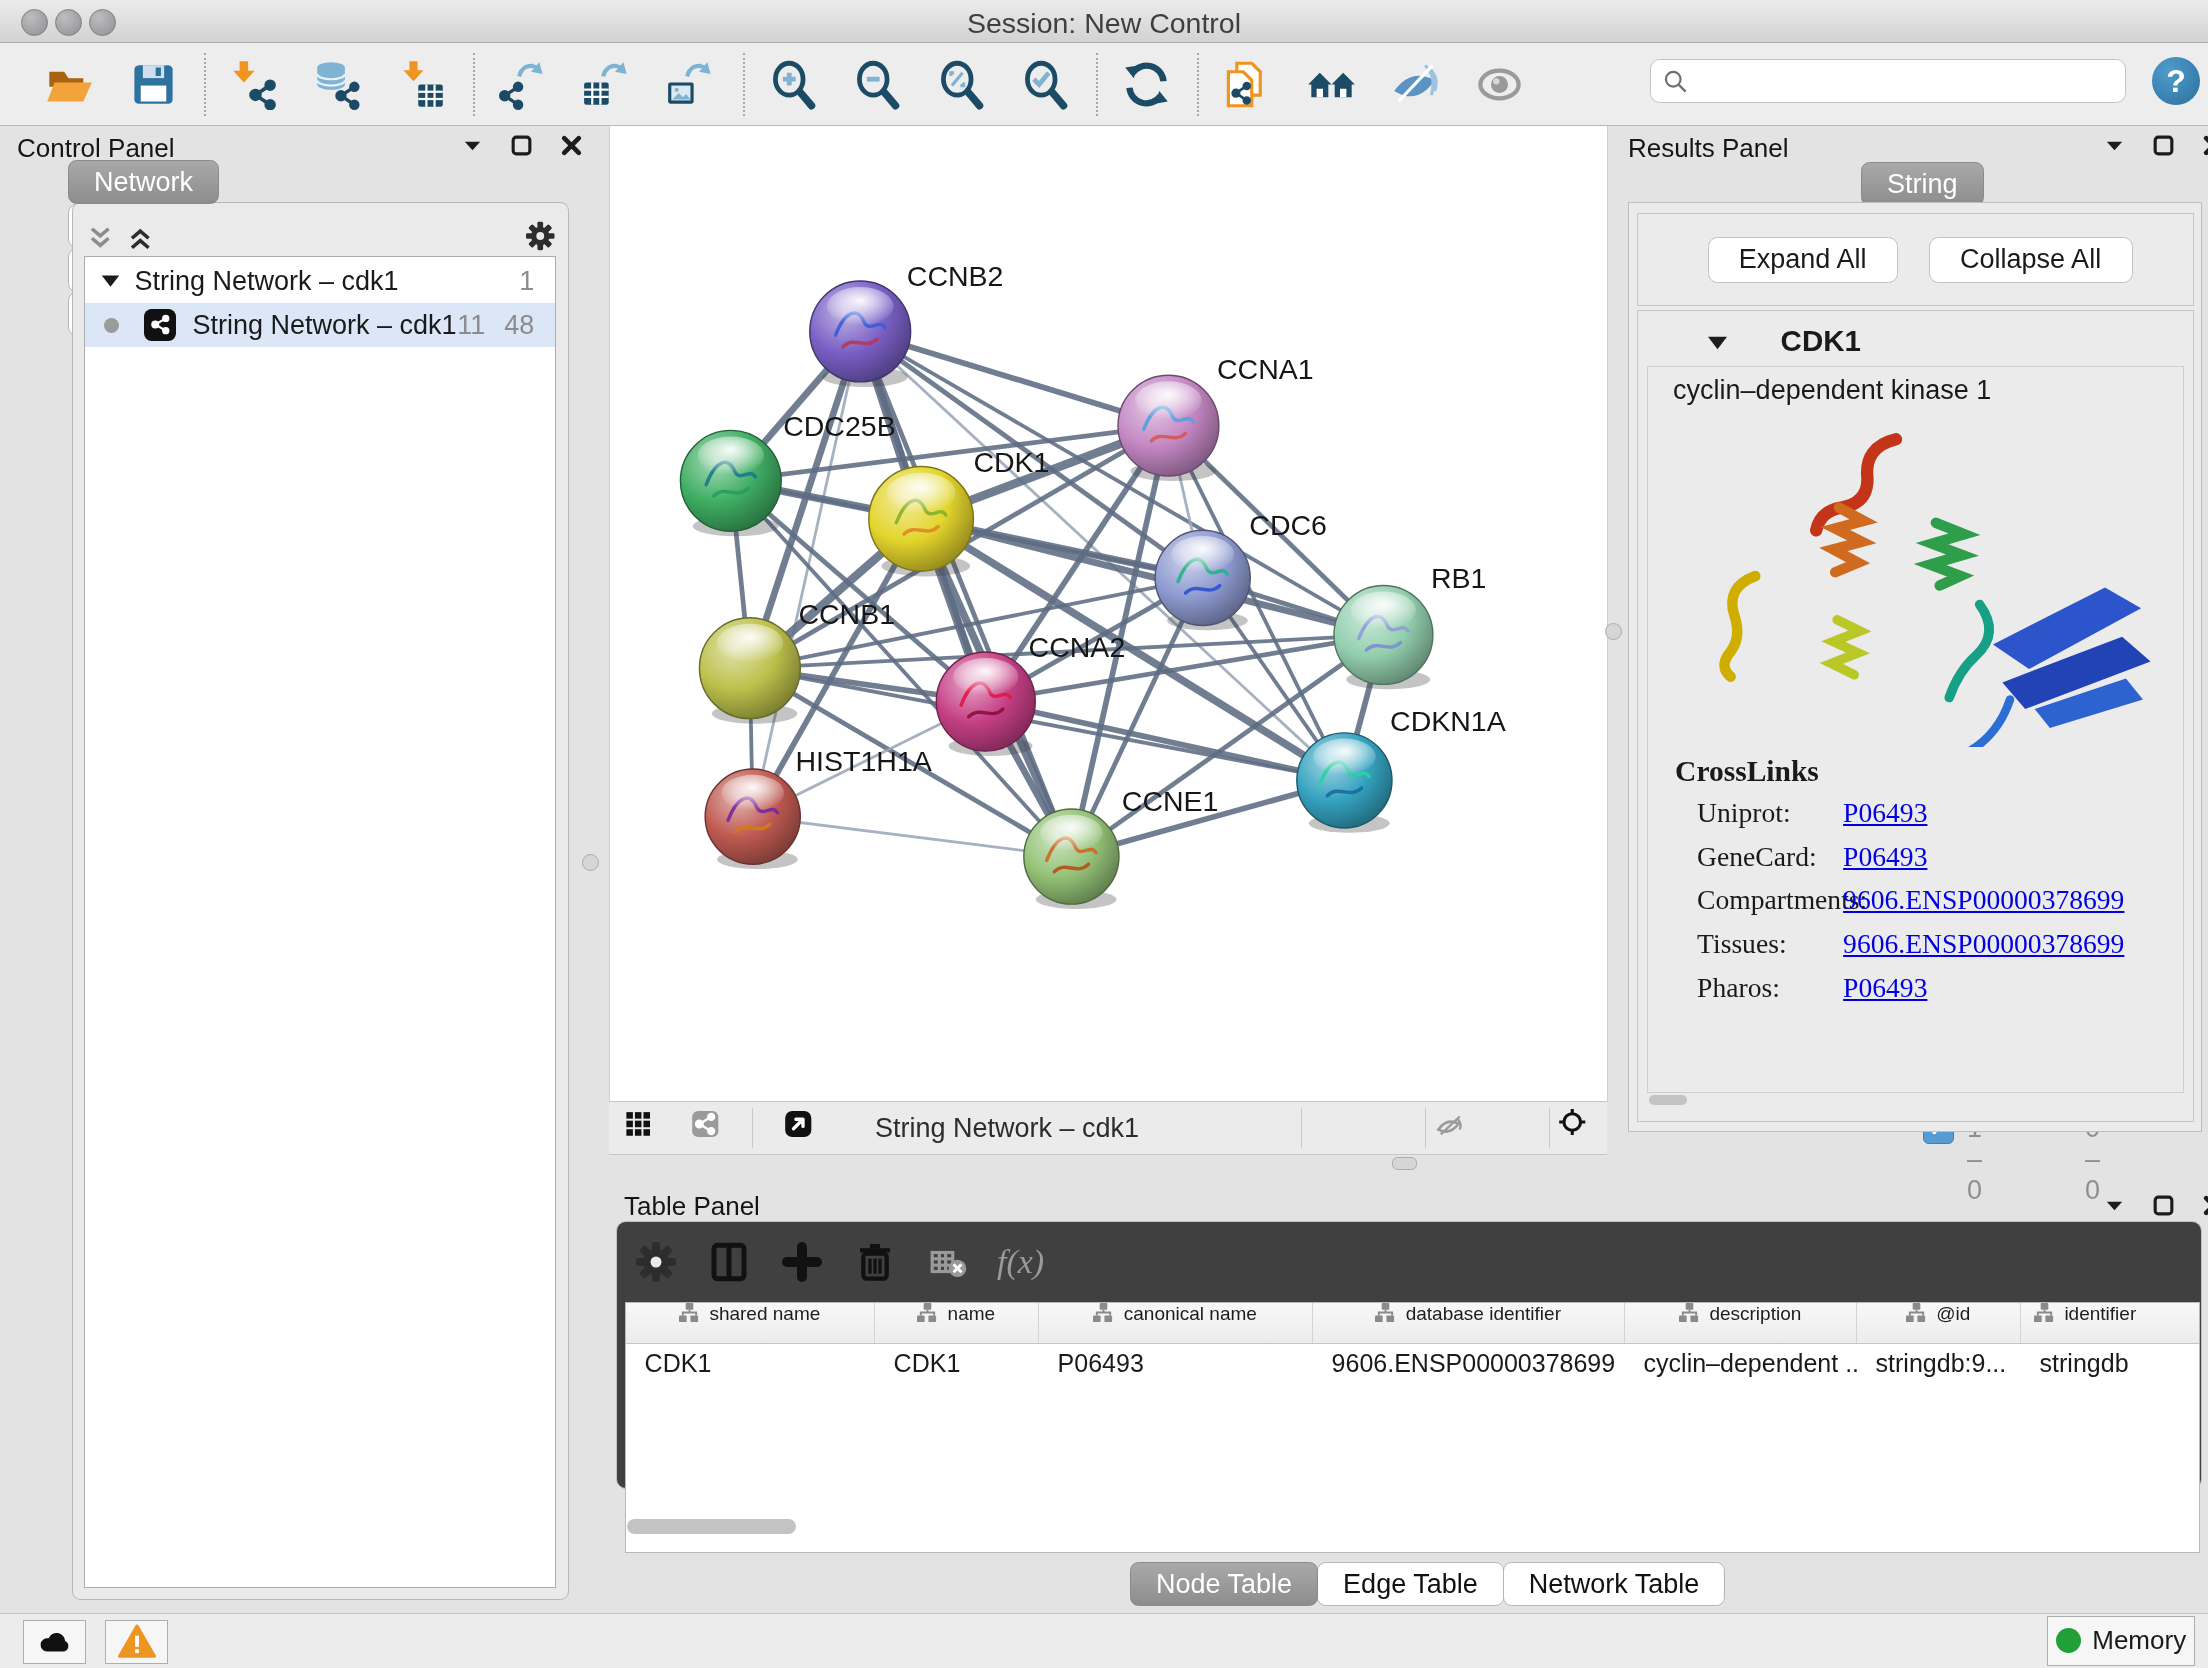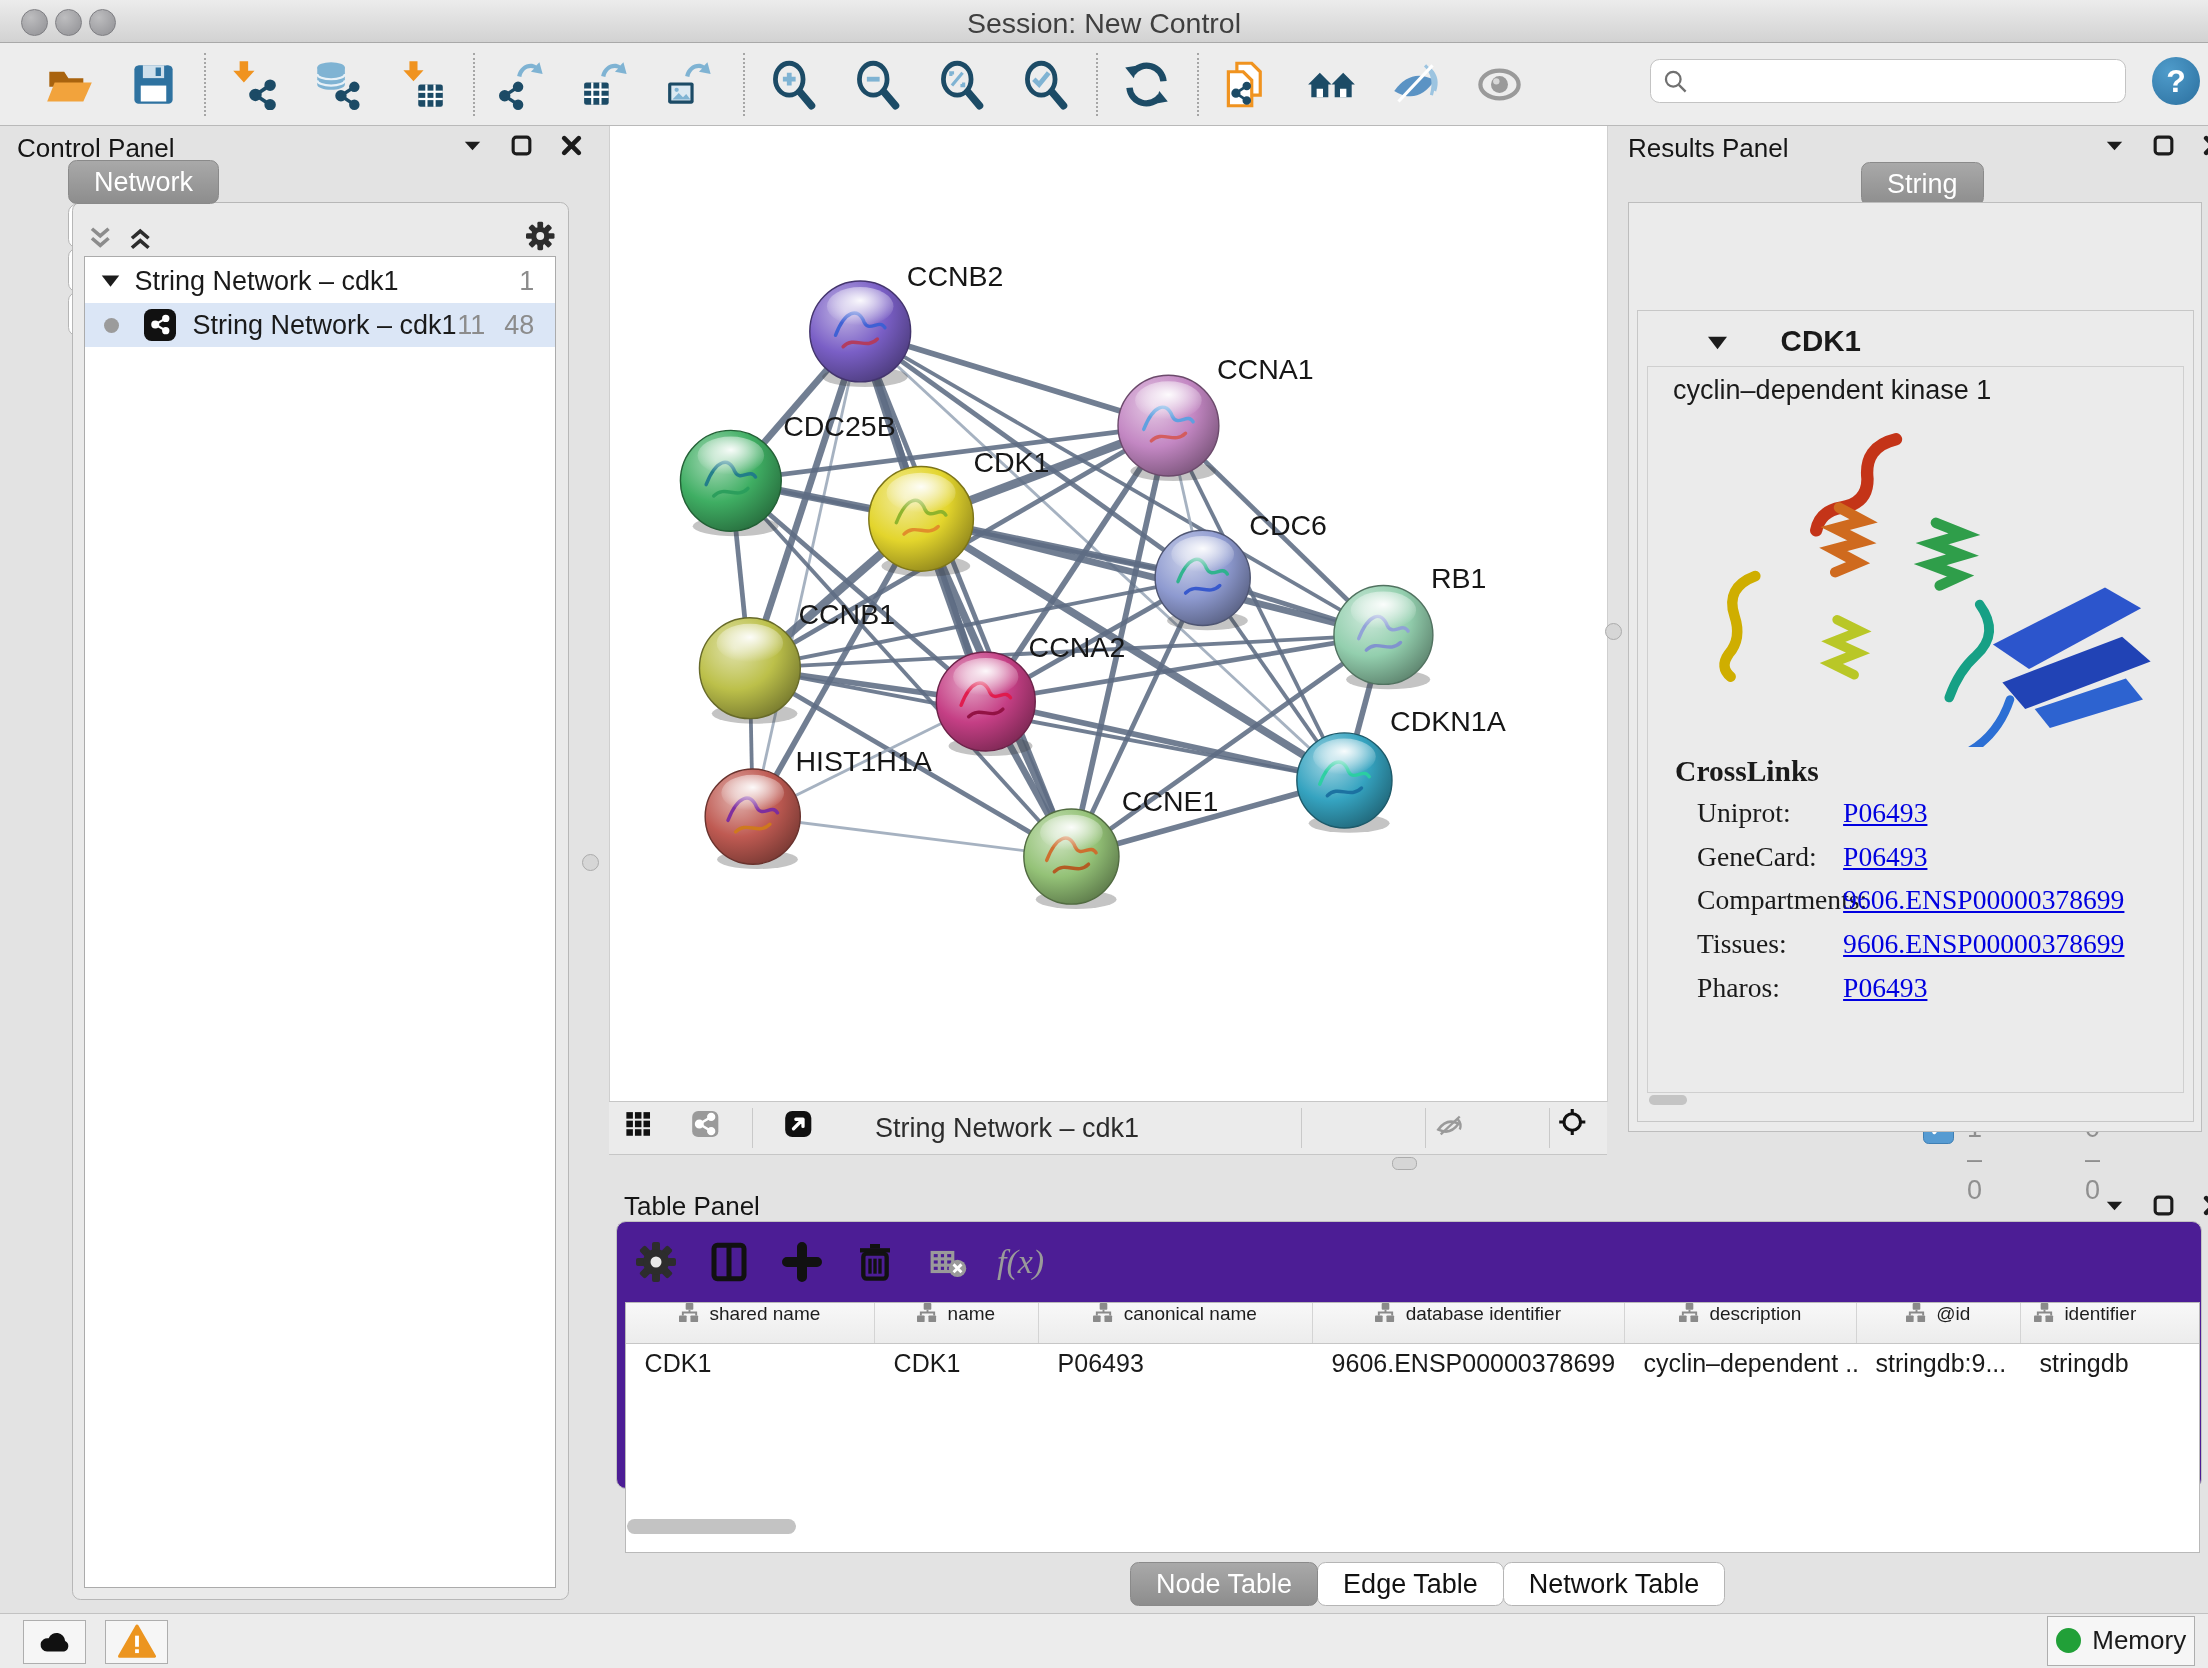--- a/index.html
+++ b/index.html
@@ -70,21 +70,21 @@
   .cdk-title{position:absolute;left:143px;top:13.3px;font-size:29.5px;font-weight:bold;}
   .cdk-tri{position:absolute;left:68px;top:23px;}
   .rp-inner{position:absolute;left:9.5px;top:55px;width:535px;height:725px;border:1px solid #cfcfcf;}
   .desc{position:absolute;left:25px;top:7.6px;font-size:27px;}
   .xl-h{position:absolute;left:27px;top:388px;font-family:"Liberation Serif",serif;font-size:29.5px;font-weight:bold;}
   .xl-row{position:absolute;left:49px;width:476px;font-family:"Liberation Serif",serif;font-size:27.6px;}
   .xl-link{position:absolute;left:146px;color:#0000e0;text-decoration:underline;}
   .rp-thumbbar{position:absolute;left:11.4px;top:784px;width:38px;height:9.5px;background:#c4c4c4;border-radius:4.8px;}
   
   .tp-title{left:624px;top:1191px;}
-  .tp-box{left:616px;top:1221px;width:1586px;height:268px;background:#4c1d95;
+  .tp-box{left:616px;top:1221px;width:1586px;height:268px;background:#404040;
     border:1.9px solid #c2c2c2;border-radius:10px;box-sizing:border-box;}
   .tp-toolbar{position:absolute;left:15px;top:7.6px;height:65px;display:flex;align-items:center;}
   .tp-tool{width:48px;height:48px;margin-right:25px;display:flex;align-items:center;justify-content:center;}
   .fx{font-family:"Liberation Serif",serif;font-style:italic;font-size:34px;color:#9a9a9a;}
   .tbl{position:absolute;left:7.6px;top:80px;width:1573px;height:249px;background:#fff;
     border:1px solid #b9b9b9;overflow:hidden;}
   .tbl-head{display:flex;height:40px;background:linear-gradient(#f8f8f8,#ececec);border-bottom:1px solid #c6c6c6;}
   .th{display:flex;justify-content:center;font-size:19px;color:#1d1d1d;
       border-right:1px solid #d4d4d4;box-sizing:border-box;flex:0 0 auto;gap:9.5px;}
   .tbl-row{display:flex;height:38px;align-items:center;font-size:25px;}
@@ -627,20 +627,24 @@
         </svg>
       </span>
     <span class="wb">
         <svg width="25" height="25" viewBox="0 0 24 24">
           <path d="M5 5 L19 19 M19 5 L5 19" stroke="#1c1c1c" stroke-width="4.5" stroke-linecap="round"></path>
         </svg>
       </span>
   </div>
   <div class="abs rp-tab">String</div>
   <div class="abs rp-outer">
+    <div class="rp-btnbox">
+      <div class="btn" style="left:70px;width:188px">Expand All</div>
+      <div class="btn" style="left:291px;width:202px">Collapse All</div>
+    </div>
     <div class="rp-cdkbox">
       <span class="cdk-tri">
         <svg width="23" height="19" viewBox="0 0 24 20">
             <polygon points="2,3 22,3 12,16" fill="#1c1c1c"></polygon>
           </svg></span>
       <div class="cdk-title">CDK1</div>
       <div class="rp-inner">
         <div class="desc">cyclin–dependent kinase 1</div>
         <svg style="position:absolute;left:48px;top:57px" width="476" height="323" viewBox="0 0 500 340">
           <g fill="none" stroke-linecap="round">

